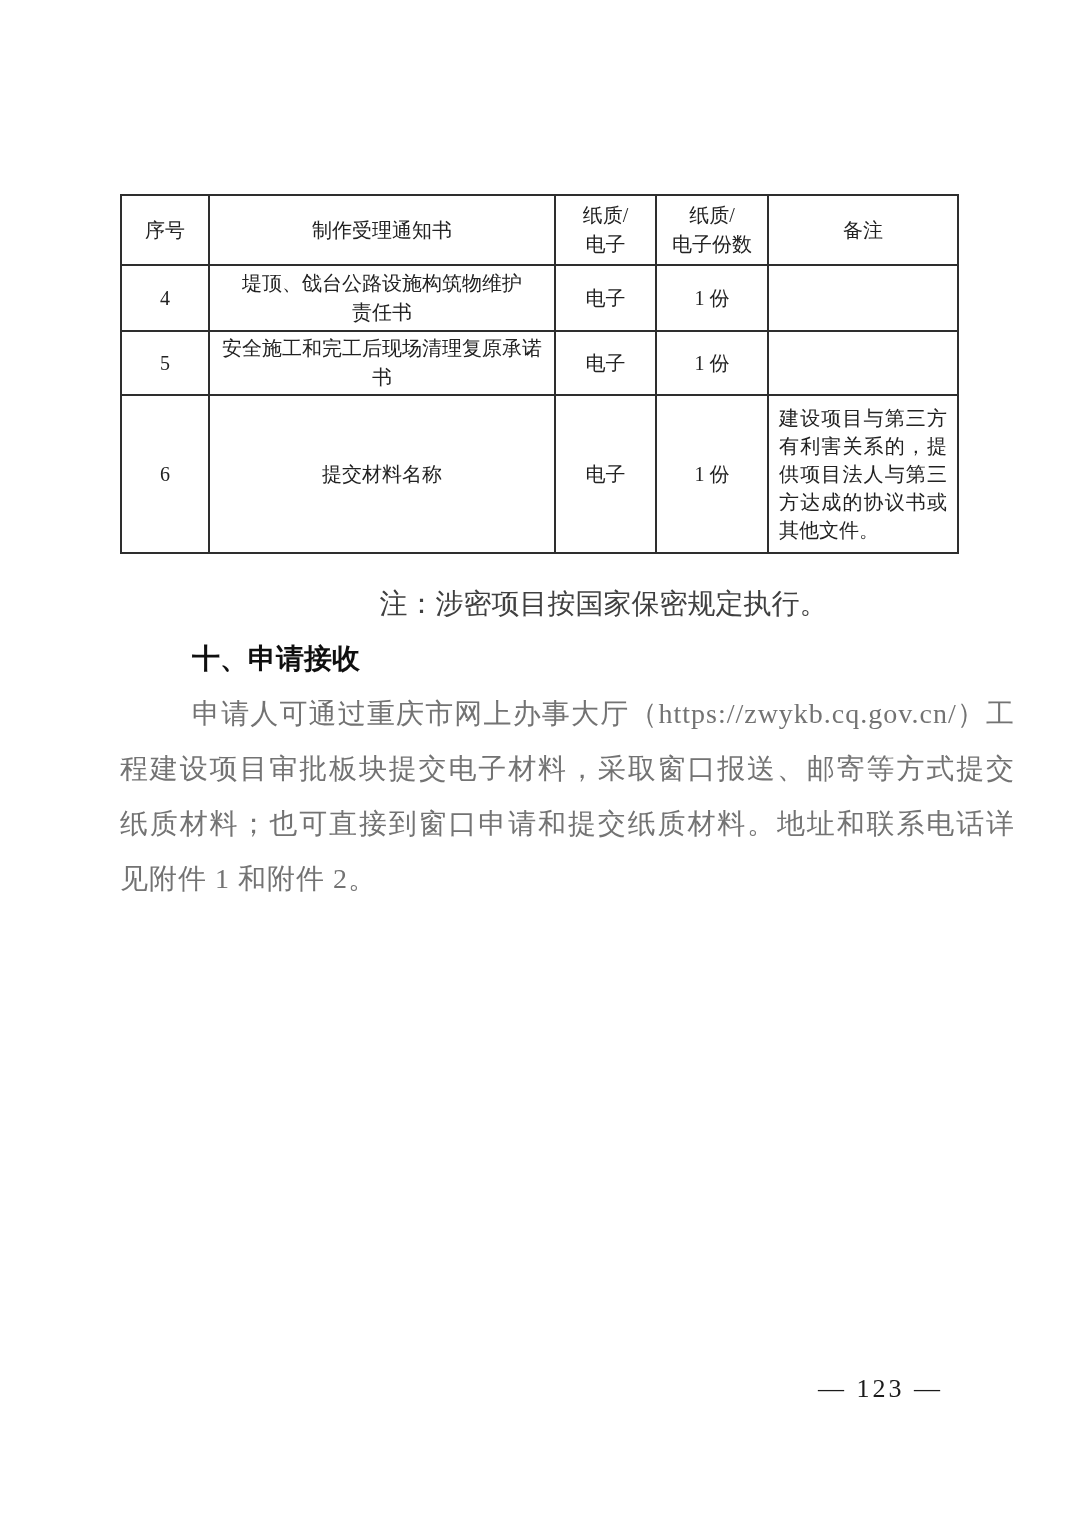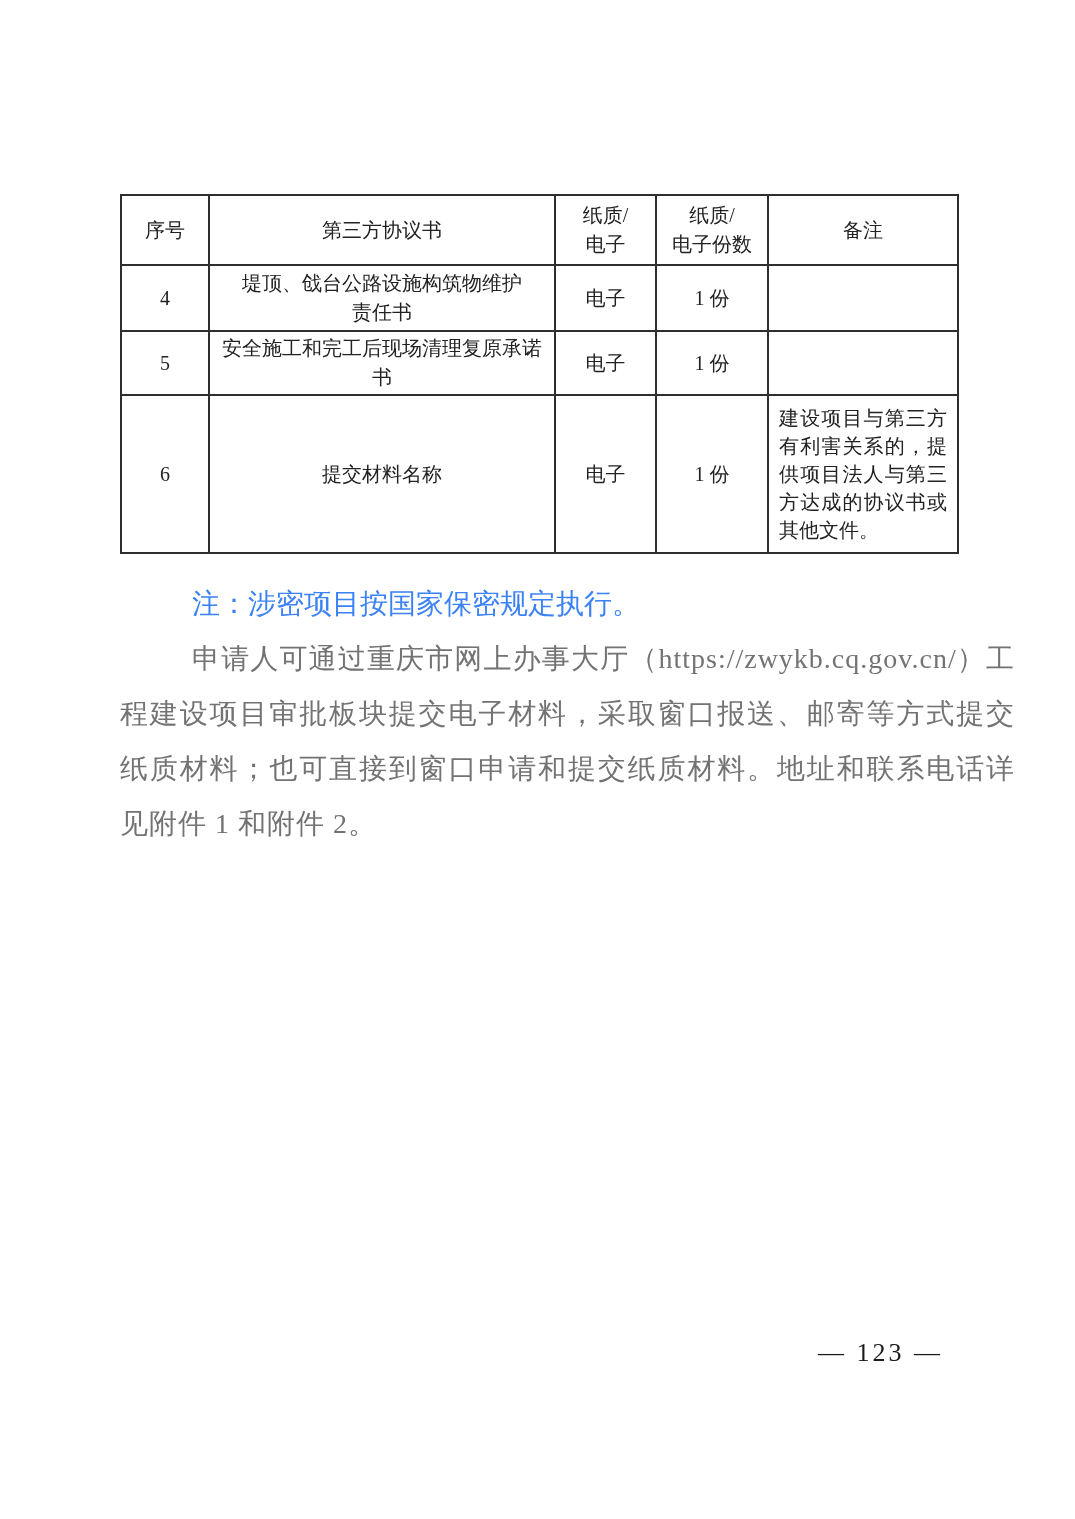--- a/index.html
+++ b/index.html
@@ -47,21 +47,22 @@
     font-size: 20px;
     line-height: 28px;
   }
 
   
   .note {
     margin-top: 22px;
     font-size: 28px;
     line-height: 55px;
     text-indent: 72px;
-    color: #3b82f6;
+    color: #404040;
+    text-align: center;
   }
   .sec-heading {
     font-family: "Liberation Sans", sans-serif;
     font-weight: bold;
     font-size: 28px;
     line-height: 55px;
     text-indent: 72px;
     color: #0f0f0f;
   }
   .para {
@@ -70,21 +71,21 @@
     text-indent: 72px;
     text-align: justify;
     text-justify: inter-character;
     letter-spacing: 1px;
     color: #737373;
   }
 
   
   .page-number {
     position: absolute;
-    top: 1322px;
+    top: 1358px;
     right: 132px;
     font-family: "Liberation Serif", serif;
     font-size: 26px;
     letter-spacing: 3px;
     color: #1b1b1b;
     white-space: nowrap;
   }
 </style>
 </head>
 <body>
@@ -95,21 +96,21 @@
     <colgroup>
       <col style="width:88px">
       <col style="width:346px">
       <col style="width:101px">
       <col style="width:112px">
       <col style="width:190px">
     </colgroup>
     <thead>
       <tr>
         <th>序号</th>
-        <th>第三方协议书</th>
+        <th>制作受理通知书</th>
         <th class="cell-pre">纸质/
 电子</th>
         <th class="cell-pre">纸质/
 电子份数</th>
         <th>备注</th>
       </tr>
     </thead>
     <tbody>
       <tr class="row-4">
         <td>4</td>
@@ -131,20 +132,21 @@
         <td>提交材料名称</td>
         <td>电子</td>
         <td>1 份</td>
         <td class="remark-cell">建设项目与第三方有利害关系的，提供项目法人与第三方达成的协议书或其他文件。</td>
       </tr>
     </tbody>
   </table>
 
   <p class="note">注：涉密项目按国家保密规定执行。</p>
 
+  <h2 class="sec-heading">十、申请接收</h2>
 
   <p class="para">申请人可通过重庆市网上办事大厅（https://zwykb.cq.gov.cn/）工程建设项目审批板块提交电子材料，采取窗口报送、邮寄等方式提交纸质材料；也可直接到窗口申请和提交纸质材料。地址和联系电话详见附件 1 和附件 2。</p>
 
 
 
 
   <div class="page-number">— 123 —</div>
 
 </div>
 

